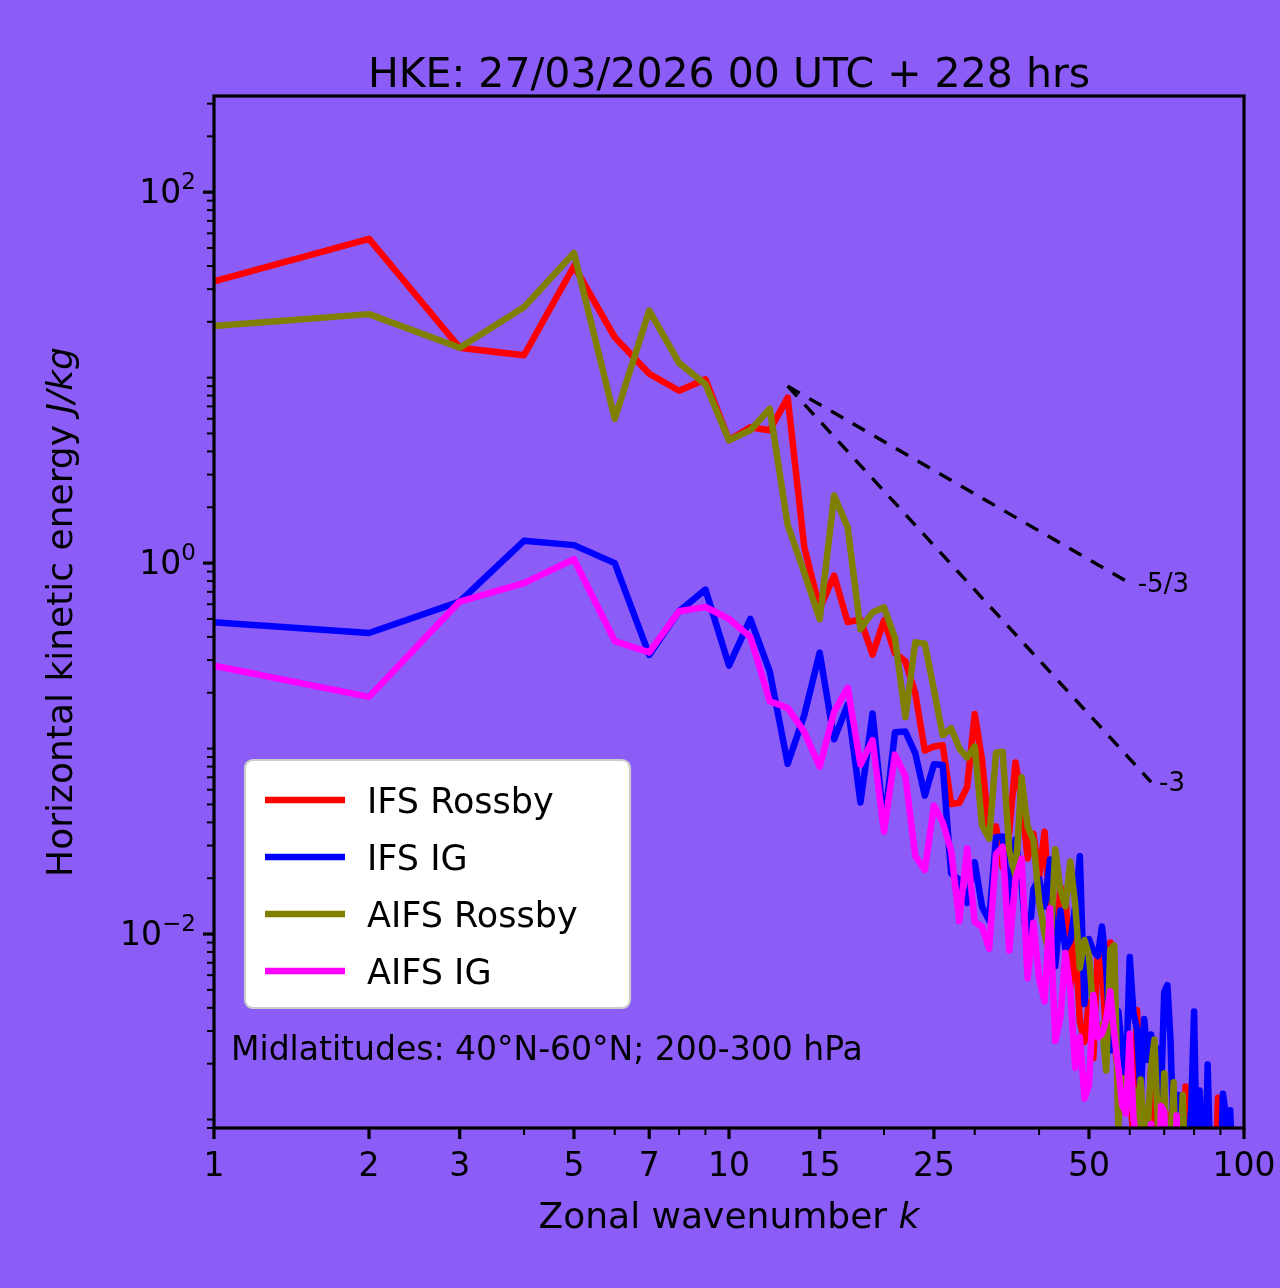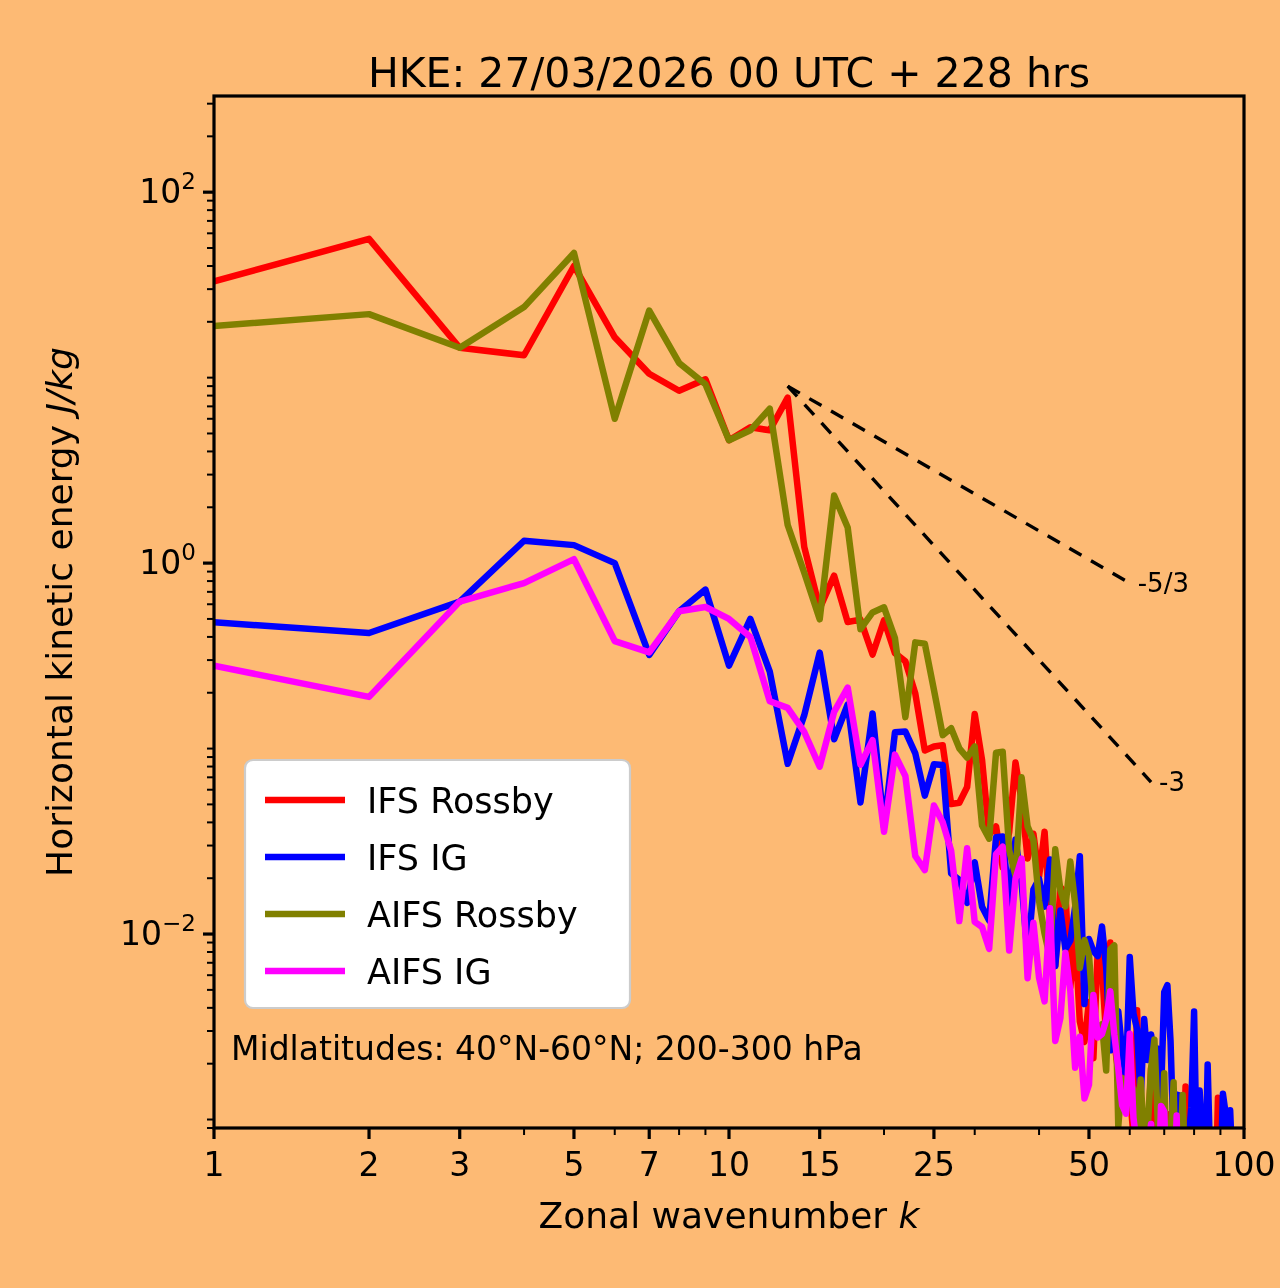--- a/index.html
+++ b/index.html
@@ -4,21 +4,21 @@
 <style>
   html, body {
     margin: 0;
     padding: 0;
     background: #ffffff;
   }
   #page {
     position: relative;
     width: 1280px;
     height: 1288px;
-    background: #fdba74;
+    background: #8b5cf6;
     font-family: "DejaVu Sans", sans-serif;
     overflow: hidden;
   }
   #figure-svg {
     position: absolute;
     left: 0;
     top: 0;
     width: 1280px;
     height: 1288px;
   }

